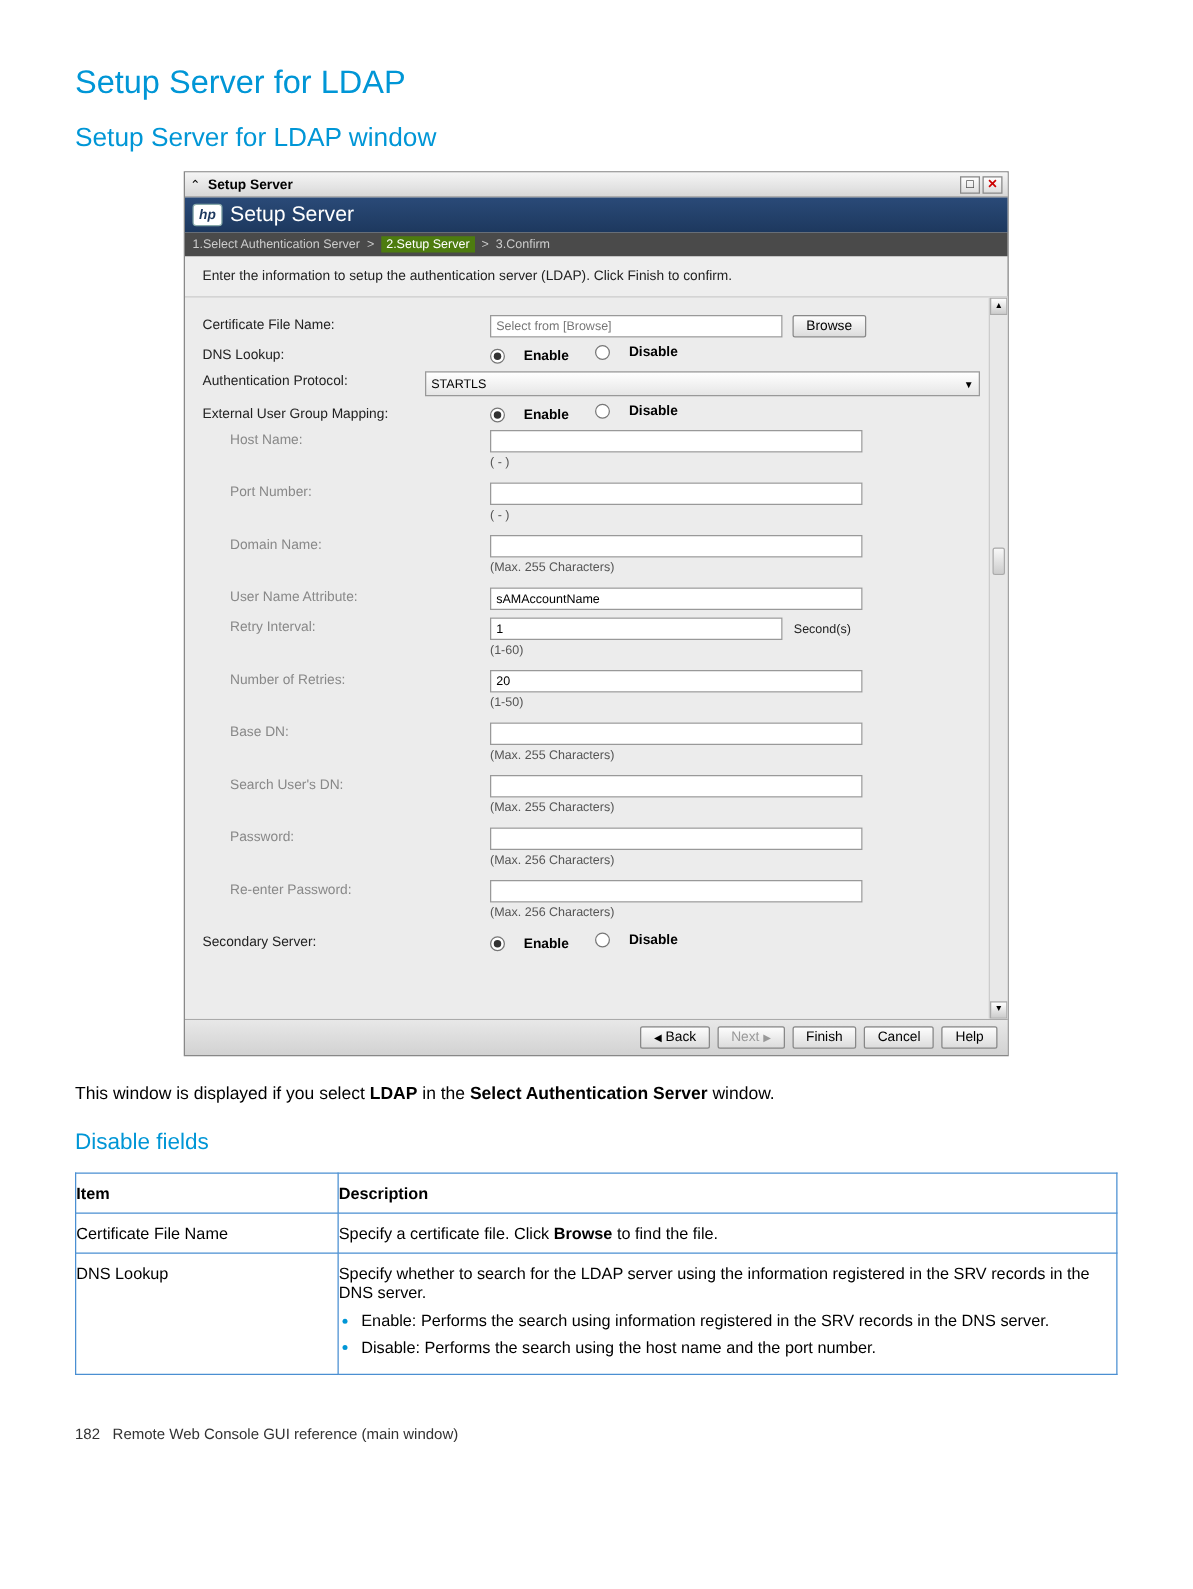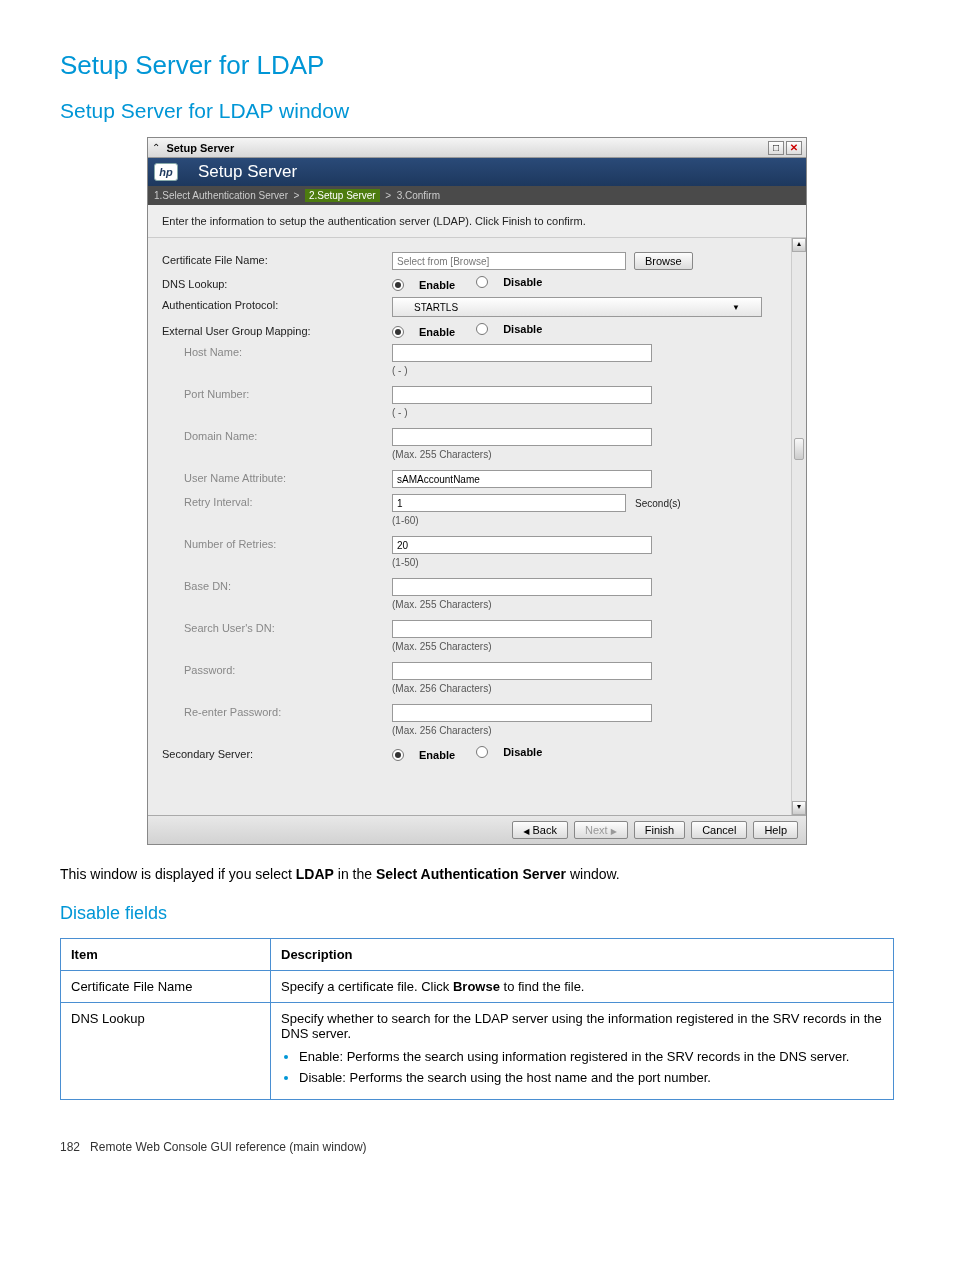--- a/index.html
+++ b/index.html
@@ -61,21 +61,21 @@
     font-size: 10px; line-height: 1;
   }
   .titlebar .close { color: #c00; font-weight: bold; }
 
   .banner {
     background: linear-gradient(#2a4a78,#1d385e);
     color: #fff;
     padding: 4px 6px;
     display: flex;
     align-items: center;
-    gap: 20px;
+    gap: 6px;
     text-align: right;
   }
   .hp-logo {
     width: 24px; height: 18px;
     border: 1px solid #8aa;
     background: #fff;
     color: #1d385e;
     font-style: italic;
     font-weight: bold;
     font-size: 11px;
@@ -129,40 +129,40 @@
 
   .row { display: flex; align-items: flex-start; margin-bottom: 6px; }
   .row .label {
     width: 230px; font-size: 11px; color: #222; padding-top: 2px;
   }
   .row.sub .label { color: #888; padding-left: 22px; }
   .row .control { flex: 1; font-size: 11px; }
   .hint { color: #555; font-size: 10px; margin-top: 3px; margin-bottom: 4px; }
 
   .textinput {
-    width: 260px; height: 18px; border: 1px solid #999;
+    width: 298px; height: 18px; border: 1px solid #999;
     background: #fff; font-size: 10px; padding: 1px 4px;
     font-family: inherit;
   }
   .textinput.placeholder { color: #777; }
   .textinput.short { width: 234px; }
   .unit { margin-left: 6px; font-size: 10px; color: #222; }
 
   .radio { display: inline-flex; align-items: center; gap: 15px; margin-right: 18px; font-size: 11px; font-weight: bold; }
   .radio-dot {
     width: 12px; height: 12px; border: 1px solid #777; border-radius: 50%;
     display: inline-flex; align-items: center; justify-content: center; background: #fff;
   }
   .radio-dot.on::after { content: ""; width: 6px; height: 6px; background: #333; border-radius: 50%; }
 
   .select {
-    width: 370px; height: 20px; border: 1px solid #999;
+    width: 444px; height: 20px; border: 1px solid #999;
     background: linear-gradient(#fff,#e6e6e6);
     display: flex; align-items: center; justify-content: space-between;
-    padding: 0 21px; font-size: 10px;
+    padding: 0 4px; font-size: 10px;
   }
   .select .arrow { font-size: 8px; }
 
   .browse-row { display: flex; align-items: center; gap: 8px; }
   .btn {
     border: 1px solid #888;
     background: linear-gradient(#fdfdfd,#dcdcdc);
     padding: 2px 10px;
     font-size: 11px;
     border-radius: 2px;
@@ -181,21 +181,21 @@
   .doc-text { font-size: 14px; margin: 16px 0; line-height: 1.4; }
   .doc-text b { font-weight: bold; }
 
   table.fields {
     border-collapse: collapse;
     width: 100%;
     font-size: 13px;
   }
   table.fields th, table.fields td {
     border: 1px solid #4a8fd2;
-    padding: 8px 10px;
+    padding: 8px 0;
     text-align: left;
     vertical-align: top;
   }
   table.fields th { font-weight: bold; background: #fff; }
   table.fields ul { margin: 8px 0 0 18px; }
   table.fields ul li { margin-bottom: 6px; }
   table.fields ul li::marker { color: #0096d6; }
 
   .page-footer { margin-top: 40px; font-size: 12px; color: #333; }
 </style>

